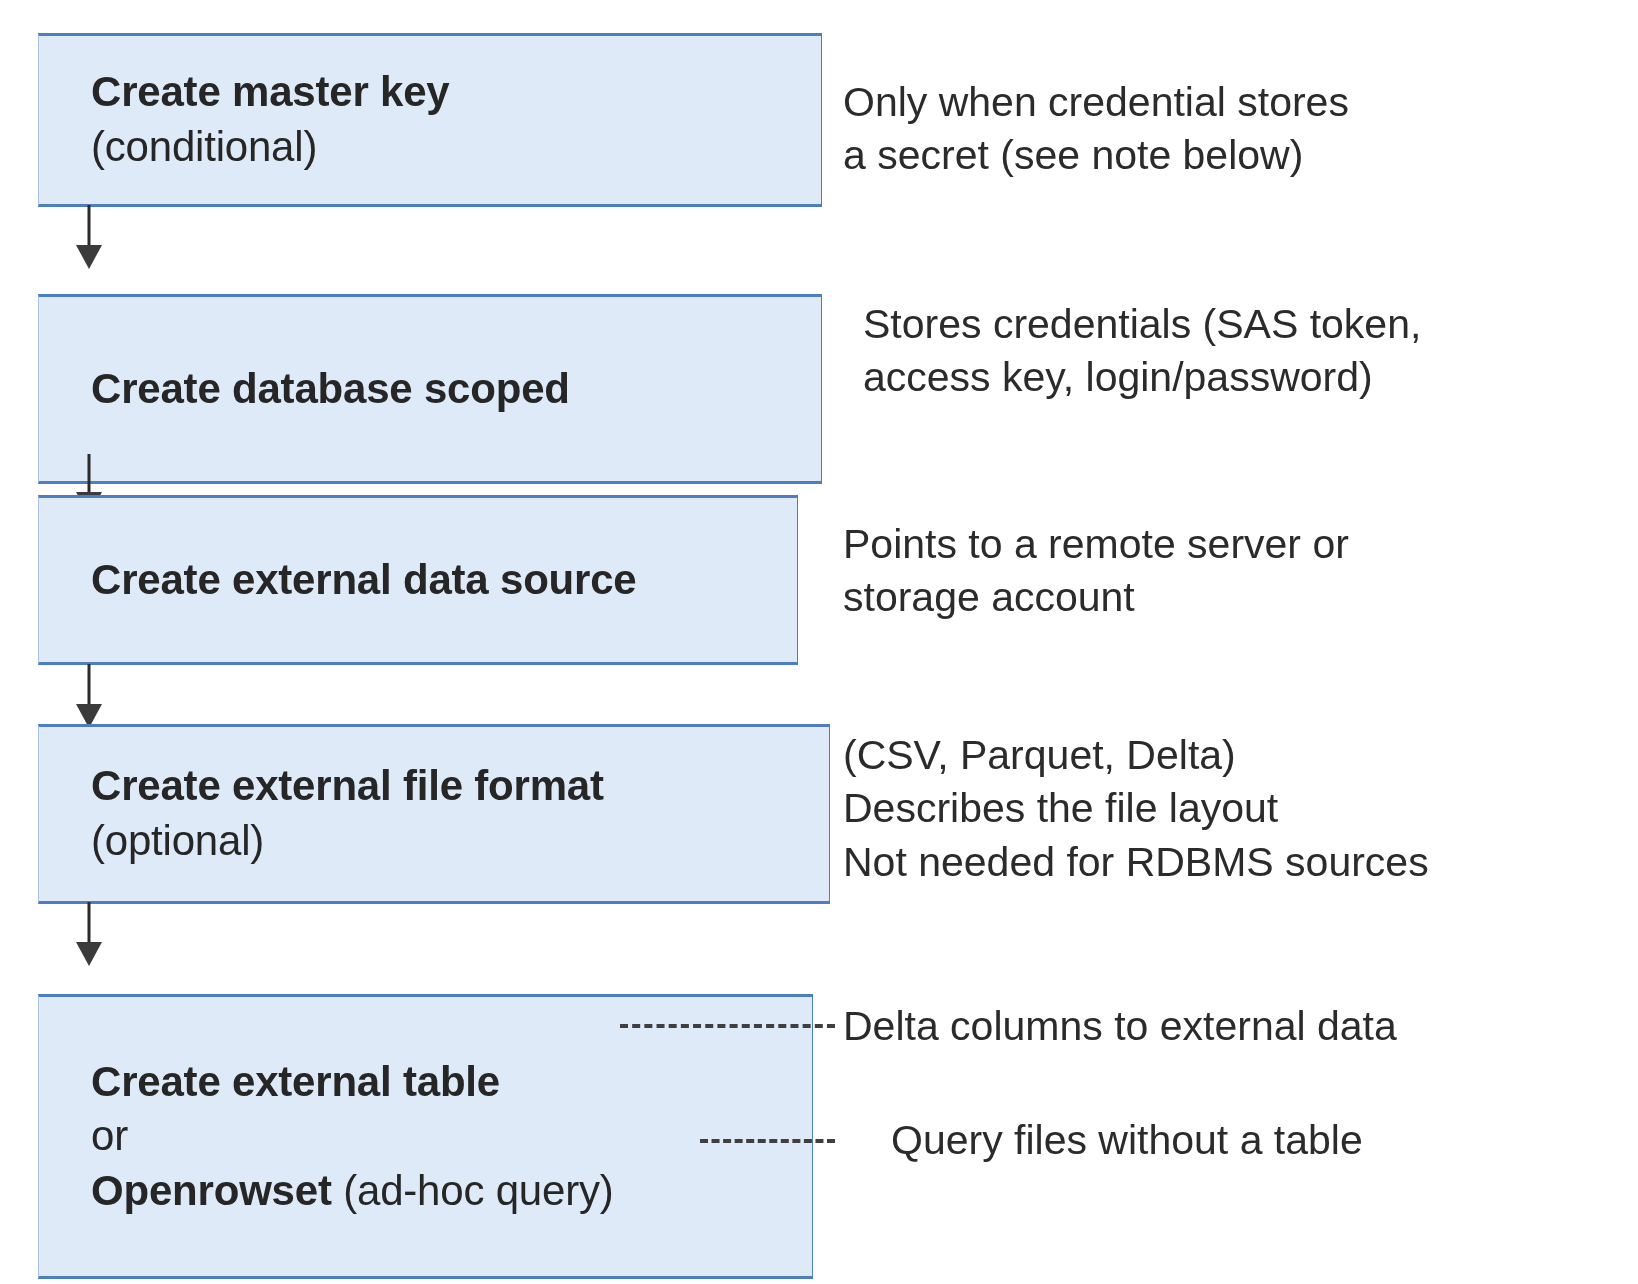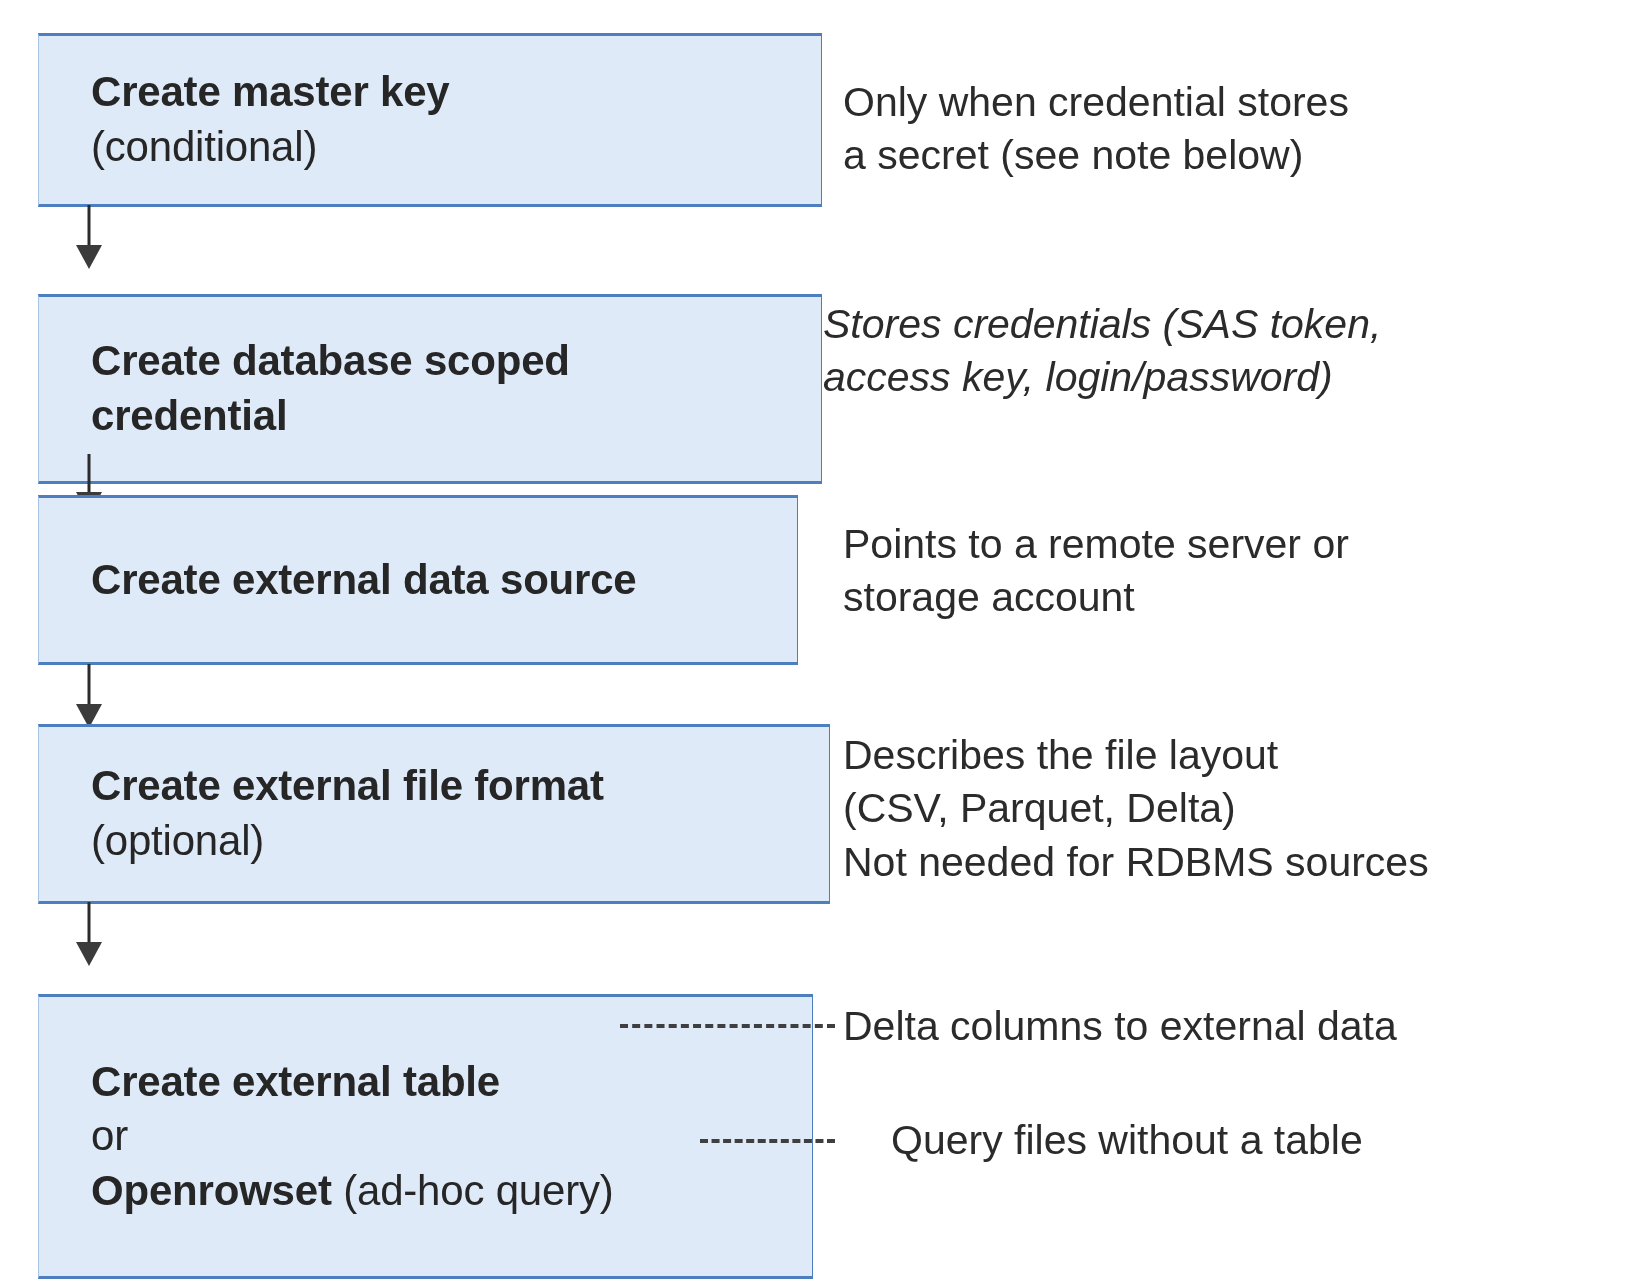--- a/index.html
+++ b/index.html
@@ -81,23 +81,22 @@
     <div>a secret (see note below)</div>
   </div>
 
   <svg class="arrow" style="left:70px; top:205px;" width="40" height="64" viewBox="0 0 40 64">
     <line x1="19" y1="0" x2="19" y2="44" stroke="#2b2b2b" stroke-width="3"></line>
     <polygon points="6,40 32,40 19,64" fill="#3b3b3b"></polygon>
   </svg>
 
   <div class="box" style="left:38px; top:266px; width:784px; height:190px;margin-top:28px;">
     <div class="line strong">Create database scoped</div>
-    <div class="line strong">credential</div>
   </div>
-  <div class="note" style="left:823px; top:298px;font-style:italic;">
+  <div class="note" style="left:863px; top:298px;">
     <div>Stores credentials (SAS token,</div>
     <div>access key, login/password)</div>
   </div>
 
   <svg class="arrow" style="left:70px; top:454px;" width="40" height="62" viewBox="0 0 40 62">
     <line x1="19" y1="0" x2="19" y2="42" stroke="#2b2b2b" stroke-width="3"></line>
     <polygon points="6,38 32,38 19,62" fill="#3b3b3b"></polygon>
   </svg>
 
   <div class="box" style="left:38px; top:495px; width:760px; height:170px;">
@@ -111,22 +110,22 @@
   <svg class="arrow" style="left:70px; top:664px;" width="40" height="64" viewBox="0 0 40 64">
     <line x1="19" y1="0" x2="19" y2="44" stroke="#2b2b2b" stroke-width="3"></line>
     <polygon points="6,40 32,40 19,64" fill="#3b3b3b"></polygon>
   </svg>
 
   <div class="box" style="left:38px; top:724px; width:792px; height:180px;">
     <div class="line strong">Create external file format</div>
     <div class="line normal">(optional)</div>
   </div>
   <div class="note" style="left:843px; top:729px;">
+    <div>(CSV, Parquet, Delta)</div>
     <div>Describes the file layout</div>
-    <div>(CSV, Parquet, Delta)</div>
     <div>Not needed for RDBMS sources</div>
   </div>
 
   <svg class="arrow" style="left:70px; top:902px;" width="40" height="64" viewBox="0 0 40 64">
     <line x1="19" y1="0" x2="19" y2="44" stroke="#2b2b2b" stroke-width="3"></line>
     <polygon points="6,40 32,40 19,64" fill="#3b3b3b"></polygon>
   </svg>
 
   <div class="box" style="left:38px; top:968px; width:775px; height:285px; justify-content:center;margin-top:26px;">
     <div class="line strong">Create external table</div>

